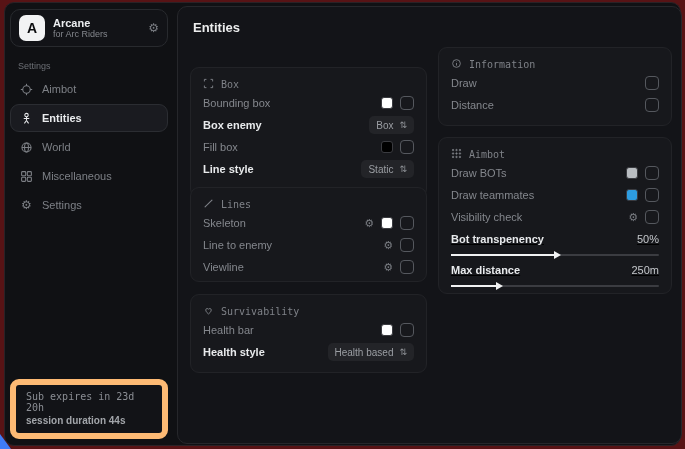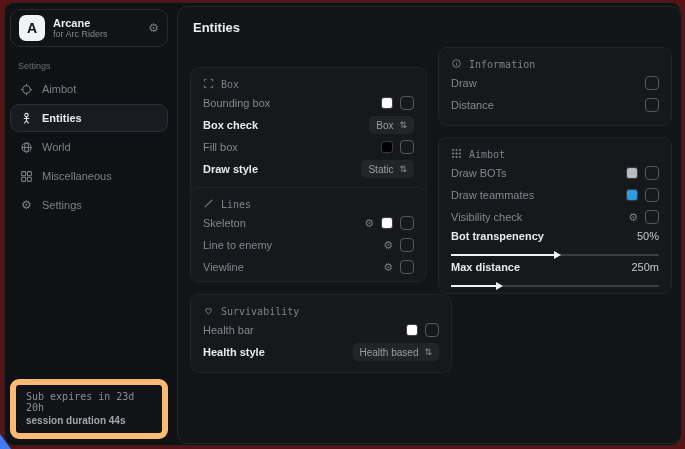--- a/index.html
+++ b/index.html
@@ -59,21 +59,21 @@
     position:absolute; left:172px; top:3px; width:505px; height:438px;
     background:#131418; border:1px solid #26272b; border-radius:10px;
   }
   .main-title{ position:absolute; left:15px; top:13px; font-size:13px; font-weight:700; color:#eceded; }
   .panel{
     position:absolute; background:#17181c; border:1px solid #222327; border-radius:9px;
     padding:9px 12px 8px;
   }
   .p-box   { left:12px;  top:40px;  width:237px; height:131px;margin-top:20px; }
   .p-lines { left:12px;  top:180px; width:237px; height:95px;  }
-  .p-surv  { left:12px;  top:287px; width:262px; height:79px;  }
+  .p-surv  { left:12px;  top:287px; width:237px; height:79px;  }
   .p-info  { left:260px; top:40px;  width:234px; height:79px;  }
   .p-gen   { left:260px; top:130px; width:234px; height:157px; }
   .panel-header{
     display:flex; align-items:center; gap:7px; height:15px;
     font-family:"DejaVu Sans Mono",monospace; font-size:10px; color:#7f8288;
   }
   .panel-header svg{ stroke:#7f8288; }
   .row{ display:flex; align-items:center; justify-content:space-between; height:22px;gap:48px; }
   .lbl{ font-size:11px; color:#84878d; }
   .lbl.bright{ color:#e8eaec; font-weight:700; }
@@ -84,21 +84,21 @@
     background:transparent; cursor:pointer;
   }
   .gear-mini{ color:#797c82; font-size:11px; line-height:1; cursor:pointer; }
   .dropdown{
     display:flex; align-items:center; gap:6px; height:18px; padding:0 7px;
     background:#232428; border-radius:5px; cursor:pointer;
   }
   .dropdown .dval{ font-size:10px; color:#9b9ea3; }
   .dropdown .updown{ font-size:9px; color:#8e9196; }
   .srow{ margin-top:2px; }
-  .srow-top{ display:flex; justify-content:space-between; height:18px; }
+  .srow-top{ display:flex; align-items:center; justify-content:space-between; height:18px;text-decoration:underline; }
   .sval{ font-size:11px; color:#c4c7cb; }
   .track{ position:relative; margin-top:3px; height:8px; cursor:pointer; }
   .track::before{ content:""; position:absolute; left:0; right:0; top:3px; height:2px; background:#3b3c41; border-radius:1px; }
   .fill{ position:absolute; left:0; top:3px; height:2px; background:#f0f1f2; }
   .fill::after{
     content:""; position:absolute; right:-6px; top:-3px;
     border-left:7px solid #f0f1f2; border-top:4px solid transparent; border-bottom:4px solid transparent;
   }
 </style>
 </head>
@@ -197,35 +197,35 @@
         <span>Box</span>
       </div>
       <div class="row">
         <span class="lbl">Bounding box</span>
         <span class="ctrls">
           <span class="swatch" style="background: rgb(255, 255, 255);"></span>
           <span class="checkbox"></span>
         </span>
       </div>
       <div class="row">
-        <span class="lbl bright">Box check</span>
+        <span class="lbl bright">Box enemy</span>
         <span class="dropdown">
           <span class="dval">Box</span>
           <span class="updown">⇅</span>
         </span>
       </div>
       <div class="row">
         <span class="lbl">Fill box</span>
         <span class="ctrls">
           <span class="swatch" style="background: rgb(0, 0, 0);"></span>
           <span class="checkbox"></span>
         </span>
       </div>
       <div class="row">
-        <span class="lbl bright">Draw style</span>
+        <span class="lbl bright">Line style</span>
         <span class="dropdown">
           <span class="dval">Static</span>
           <span class="updown">⇅</span>
         </span>
       </div>
     </div>
 
     <div class="panel p-lines">
       <div class="panel-header">
         <span>

